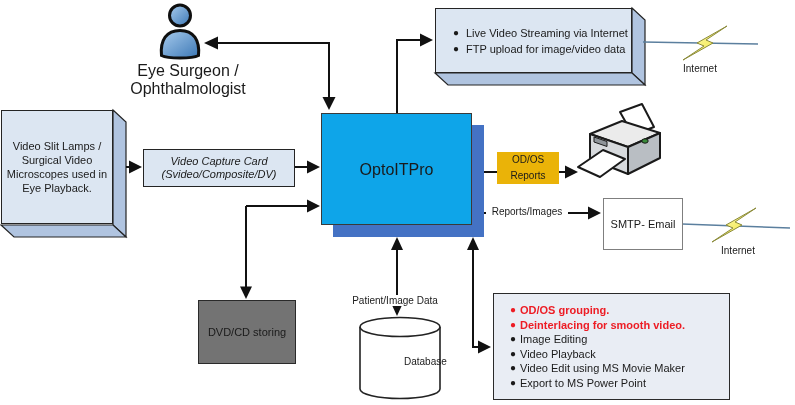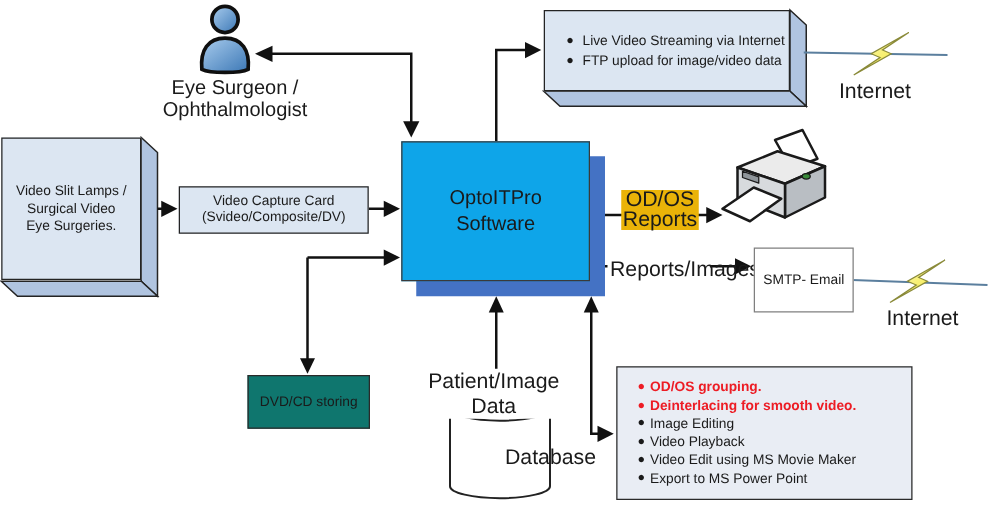--- a/index.html
+++ b/index.html
@@ -4,35 +4,35 @@
 <style>
   html,body{margin:0;padding:0;background:#fff;}
   .canvas{
     position:relative;width:795px;height:405px;background:#ffffff;overflow:hidden;
     font-family:"Liberation Sans", sans-serif;color:#1a1a1a;
   }
   .canvas svg.layer{position:absolute;left:0;top:0;z-index:1;}
   .abs{position:absolute;z-index:2;box-sizing:border-box;}
   .boxc{display:flex;flex-direction:column;align-items:center;justify-content:center;text-align:center;}
   .src-box{left:1px;top:110px;width:112px;height:114px;background:#dce6f2;border:1.4px solid #242424;font-size:11px;line-height:14px;}
-  .cap-box{left:143px;top:149px;width:152px;height:38px;background:#dce6f2;border:1px solid #242424;font-size:11px;line-height:13.5px;}
+  .cap-box{left:143px;top:149px;width:152px;height:38px;background:#dce6f2;border:1px solid #242424;font-size:11px;line-height:13.5px;font-style:italic;}
   .sw-shadow{left:333px;top:125px;width:151px;height:112px;background:#4472c4;z-index:2;}
   .sw-box{left:321px;top:113px;width:151px;height:112px;background:#0ea5e9;border:1.6px solid #3a3a3a;font-size:16px;line-height:21px;z-index:3;}
   .stream-box{left:435px;top:8px;width:197px;height:65px;background:#dce6f2;border:1.4px solid #242424;font-size:11px;
     display:flex;flex-direction:column;justify-content:center;gap:2px;padding-left:10px;}
   .stream-row{display:flex;align-items:center;line-height:14px;}
   .stream-row .blt{width:20px;text-align:center;font-size:10px;}
-  .dvd-box{left:198px;top:300px;width:98px;height:43px;background:#0f766e;border:1px solid #2a2a2a;font-size:11px;}
+  .dvd-box{left:198px;top:300px;width:98px;height:64px;background:#737373;border:1px solid #2a2a2a;font-size:11px;}
   .smtp-box{left:603px;top:198px;width:80px;height:52px;background:#ffffff;border:1px solid #7f7f7f;font-size:11px;}
   .feat-box{left:493px;top:293px;width:237px;height:107px;background:#e9edf4;border:1.5px solid #2a2a2a;font-size:11px;
     display:flex;flex-direction:column;justify-content:center;padding:4px 4px 4px 0;}
   .feat-row{display:flex;align-items:center;line-height:14.5px;}
   .feat-row .blt{width:14px;margin-left:12px;text-align:center;font-size:10px;}
   .feat-row.hl, .feat-row.hl .blt{color:#ed1c24;font-weight:bold;}
-  .lbl{z-index:2;font-size:17px;text-align:center;}
+  .lbl{z-index:2;font-size:10px;text-align:center;}
   .linelbl{background:#ffffff;padding:0 2px;}
   .surgeon-lbl{left:85px;top:62px;width:206px;font-size:16px;}
   .odos-lbl{left:497px;top:152px;width:62px;line-height:16px;background:#eab308;}
   .repimg-lbl{left:486px;top:206px;width:82px;}
   .patient-lbl{left:337px;top:263px;width:116px;margin-top:32px;}
   .db-lbl{left:360px;top:356px;width:81px;z-index:2;padding-left:44px;}
   .inet-top{left:668px;top:63px;width:64px;}
   .inet-bot{left:706px;top:245px;width:64px;}
 </style>
 </head>
@@ -134,32 +134,32 @@
       <path d="M360,327 V389 A40,9.5 0 0 0 440,389 V327"></path>
       <ellipse cx="400" cy="327" rx="40" ry="9.5"></ellipse>
     </g>
   </svg>
 
   <div class="abs lbl surgeon-lbl">Eye Surgeon / Ophthalmologist</div>
 
   <div class="abs boxc src-box">
     <div>Video Slit Lamps /</div>
     <div>Surgical Video</div>
-    <div>Eye Surgeries.</div>
+    <div>Microscopes used in</div>
+    <div>Eye Playback.</div>
   </div>
 
   <div class="abs boxc cap-box">
     <div>Video Capture Card</div>
     <div>(Svideo/Composite/DV)</div>
   </div>
 
   <div class="abs sw-shadow"></div>
   <div class="abs boxc sw-box">
     <div>OptoITPro</div>
-    <div>Software</div>
   </div>
 
   <div class="abs stream-box">
     <div class="stream-row">
       <span class="blt">●</span>
       <span>Live Video Streaming via Internet</span>
     </div>
     <div class="stream-row">
       <span class="blt">●</span>
       <span>FTP upload for image/video data</span>

